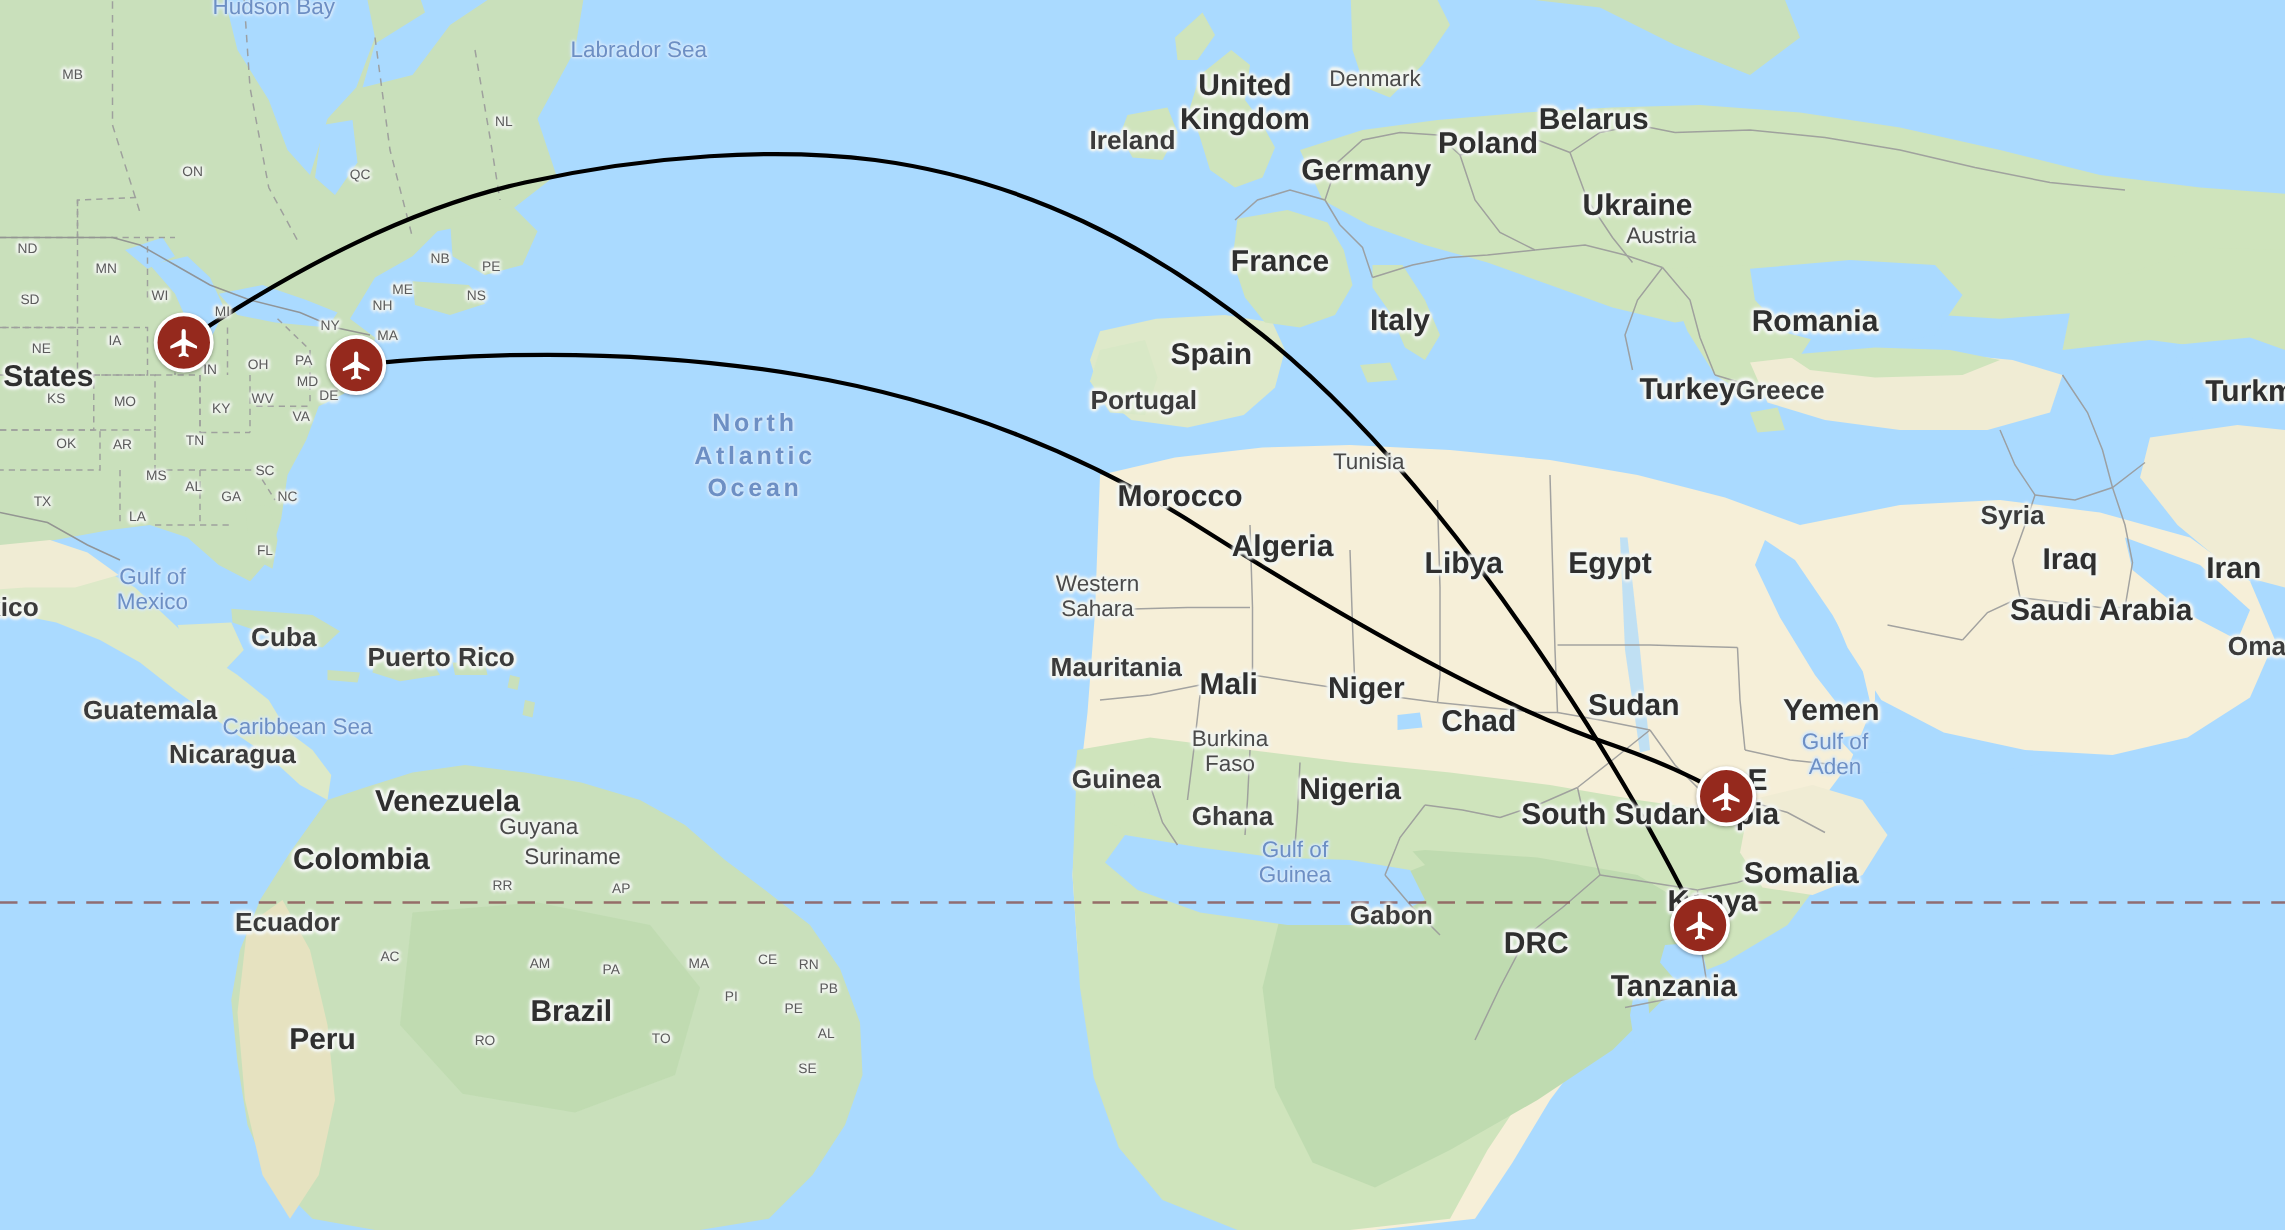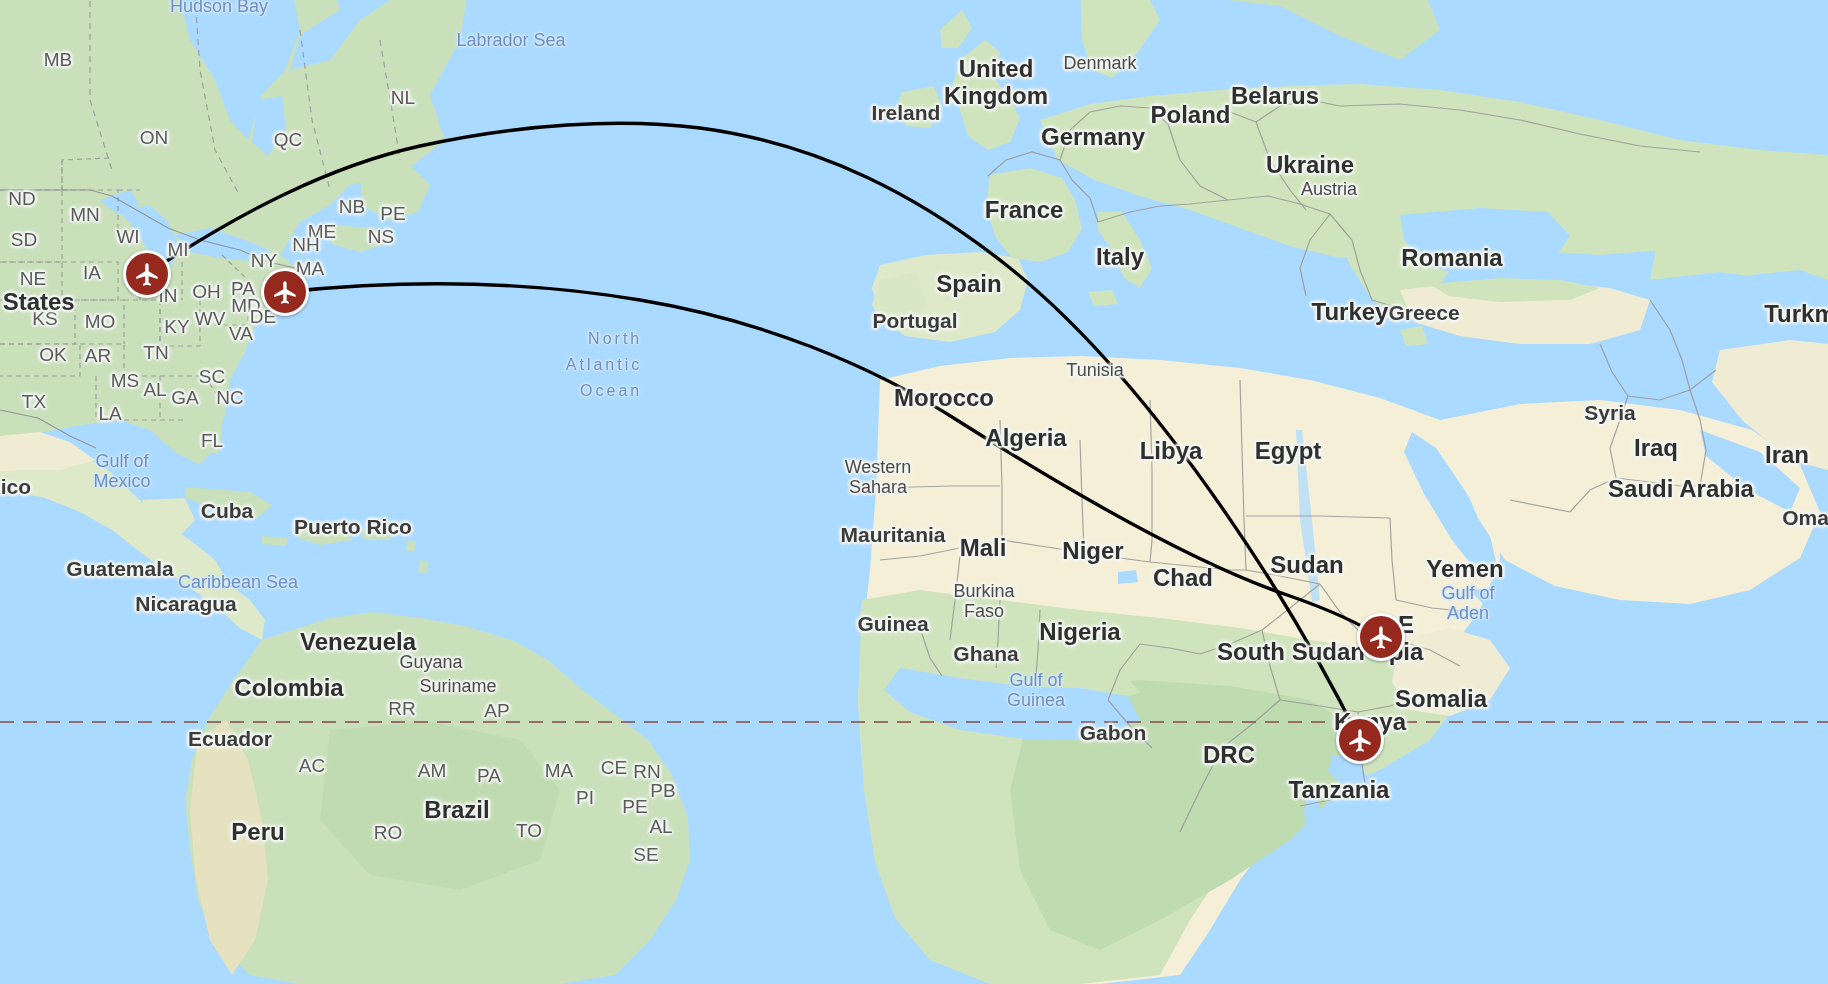--- a/index.html
+++ b/index.html
@@ -18,25 +18,25 @@
       2px 0 2px #f3f6f2, -2px 0 2px #f3f6f2, 0 2px 2px #f3f6f2, 0 -2px 2px #f3f6f2,
       1px 1px 2px #f3f6f2, -1px -1px 2px #f3f6f2, 1px -1px 2px #f3f6f2, -1px 1px 2px #f3f6f2,
       0 0 4px #f3f6f2, 0 0 6px #f3f6f2;
     pointer-events:none;
   }
   
   .lbl.country{font-size:21px;font-weight:700;color:#3b3b3b;}
   .lbl.country-lg{font-size:24px;font-weight:700;color:#2f2f2f;}
   .lbl.country-sm{font-size:18px;font-weight:400;color:#4a4a4a;}
   
-  .lbl.admin{font-size:19px;font-weight:400;color:#5b5b5b;}
+  .lbl.admin{font-size:11px;font-weight:400;color:#5b5b5b;}
   
   .lbl.water{font-size:18px;font-weight:400;color:#6d8fc4;
     text-shadow:1px 0 2px #d6e9fb,-1px 0 2px #d6e9fb,0 1px 2px #d6e9fb,0 -1px 2px #d6e9fb,0 0 4px #d6e9fb;}
-  .lbl.water-lg{font-size:16px;letter-spacing:3px;line-height:26px;text-align:right;}
+  .lbl.water-lg{font-size:20px;letter-spacing:3px;line-height:26px;text-align:center;font-weight:bold;}
   .lbl.two-line{text-align:center;line-height:1.12em;}
 
   
   .marker{
     position:absolute;width:48px;height:48px;border-radius:50%;
     background:#95291d;border:3px solid #ffffff;
     box-shadow:0 1px 3px rgba(0,0,0,0.35);
     transform:translate(-50%,-50%);
     display:flex;align-items:center;justify-content:center;
     box-sizing:border-box;

